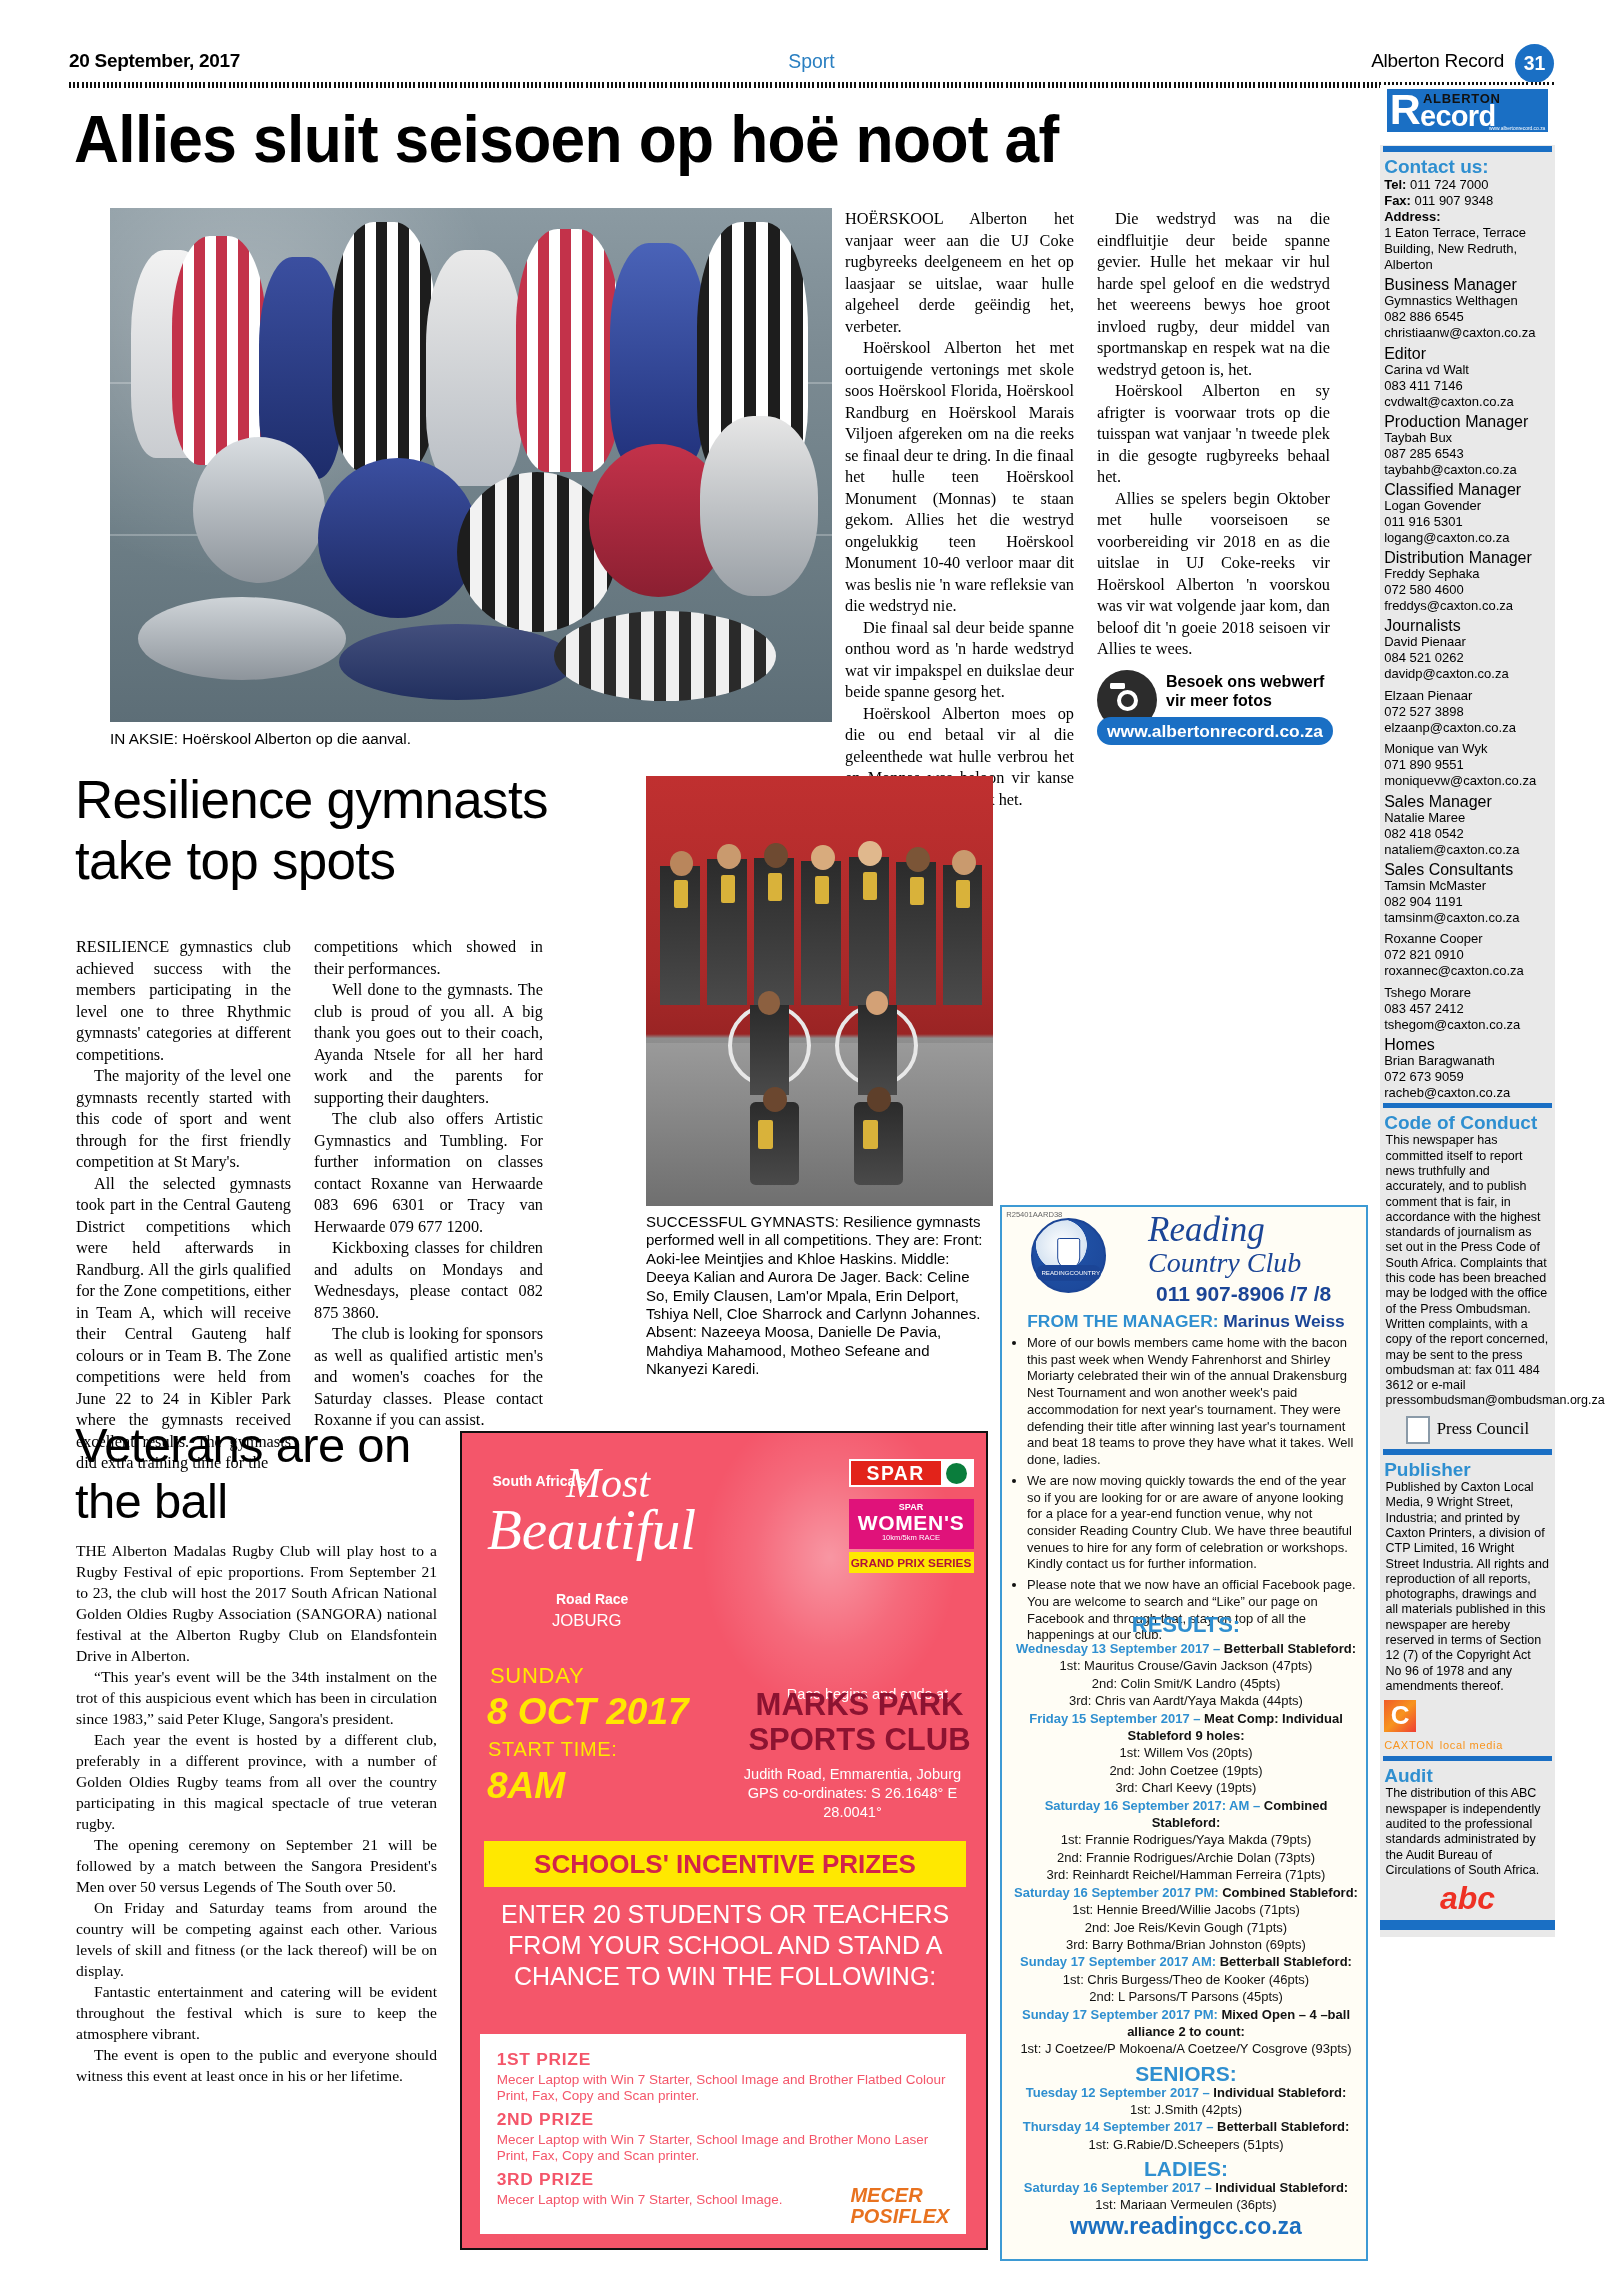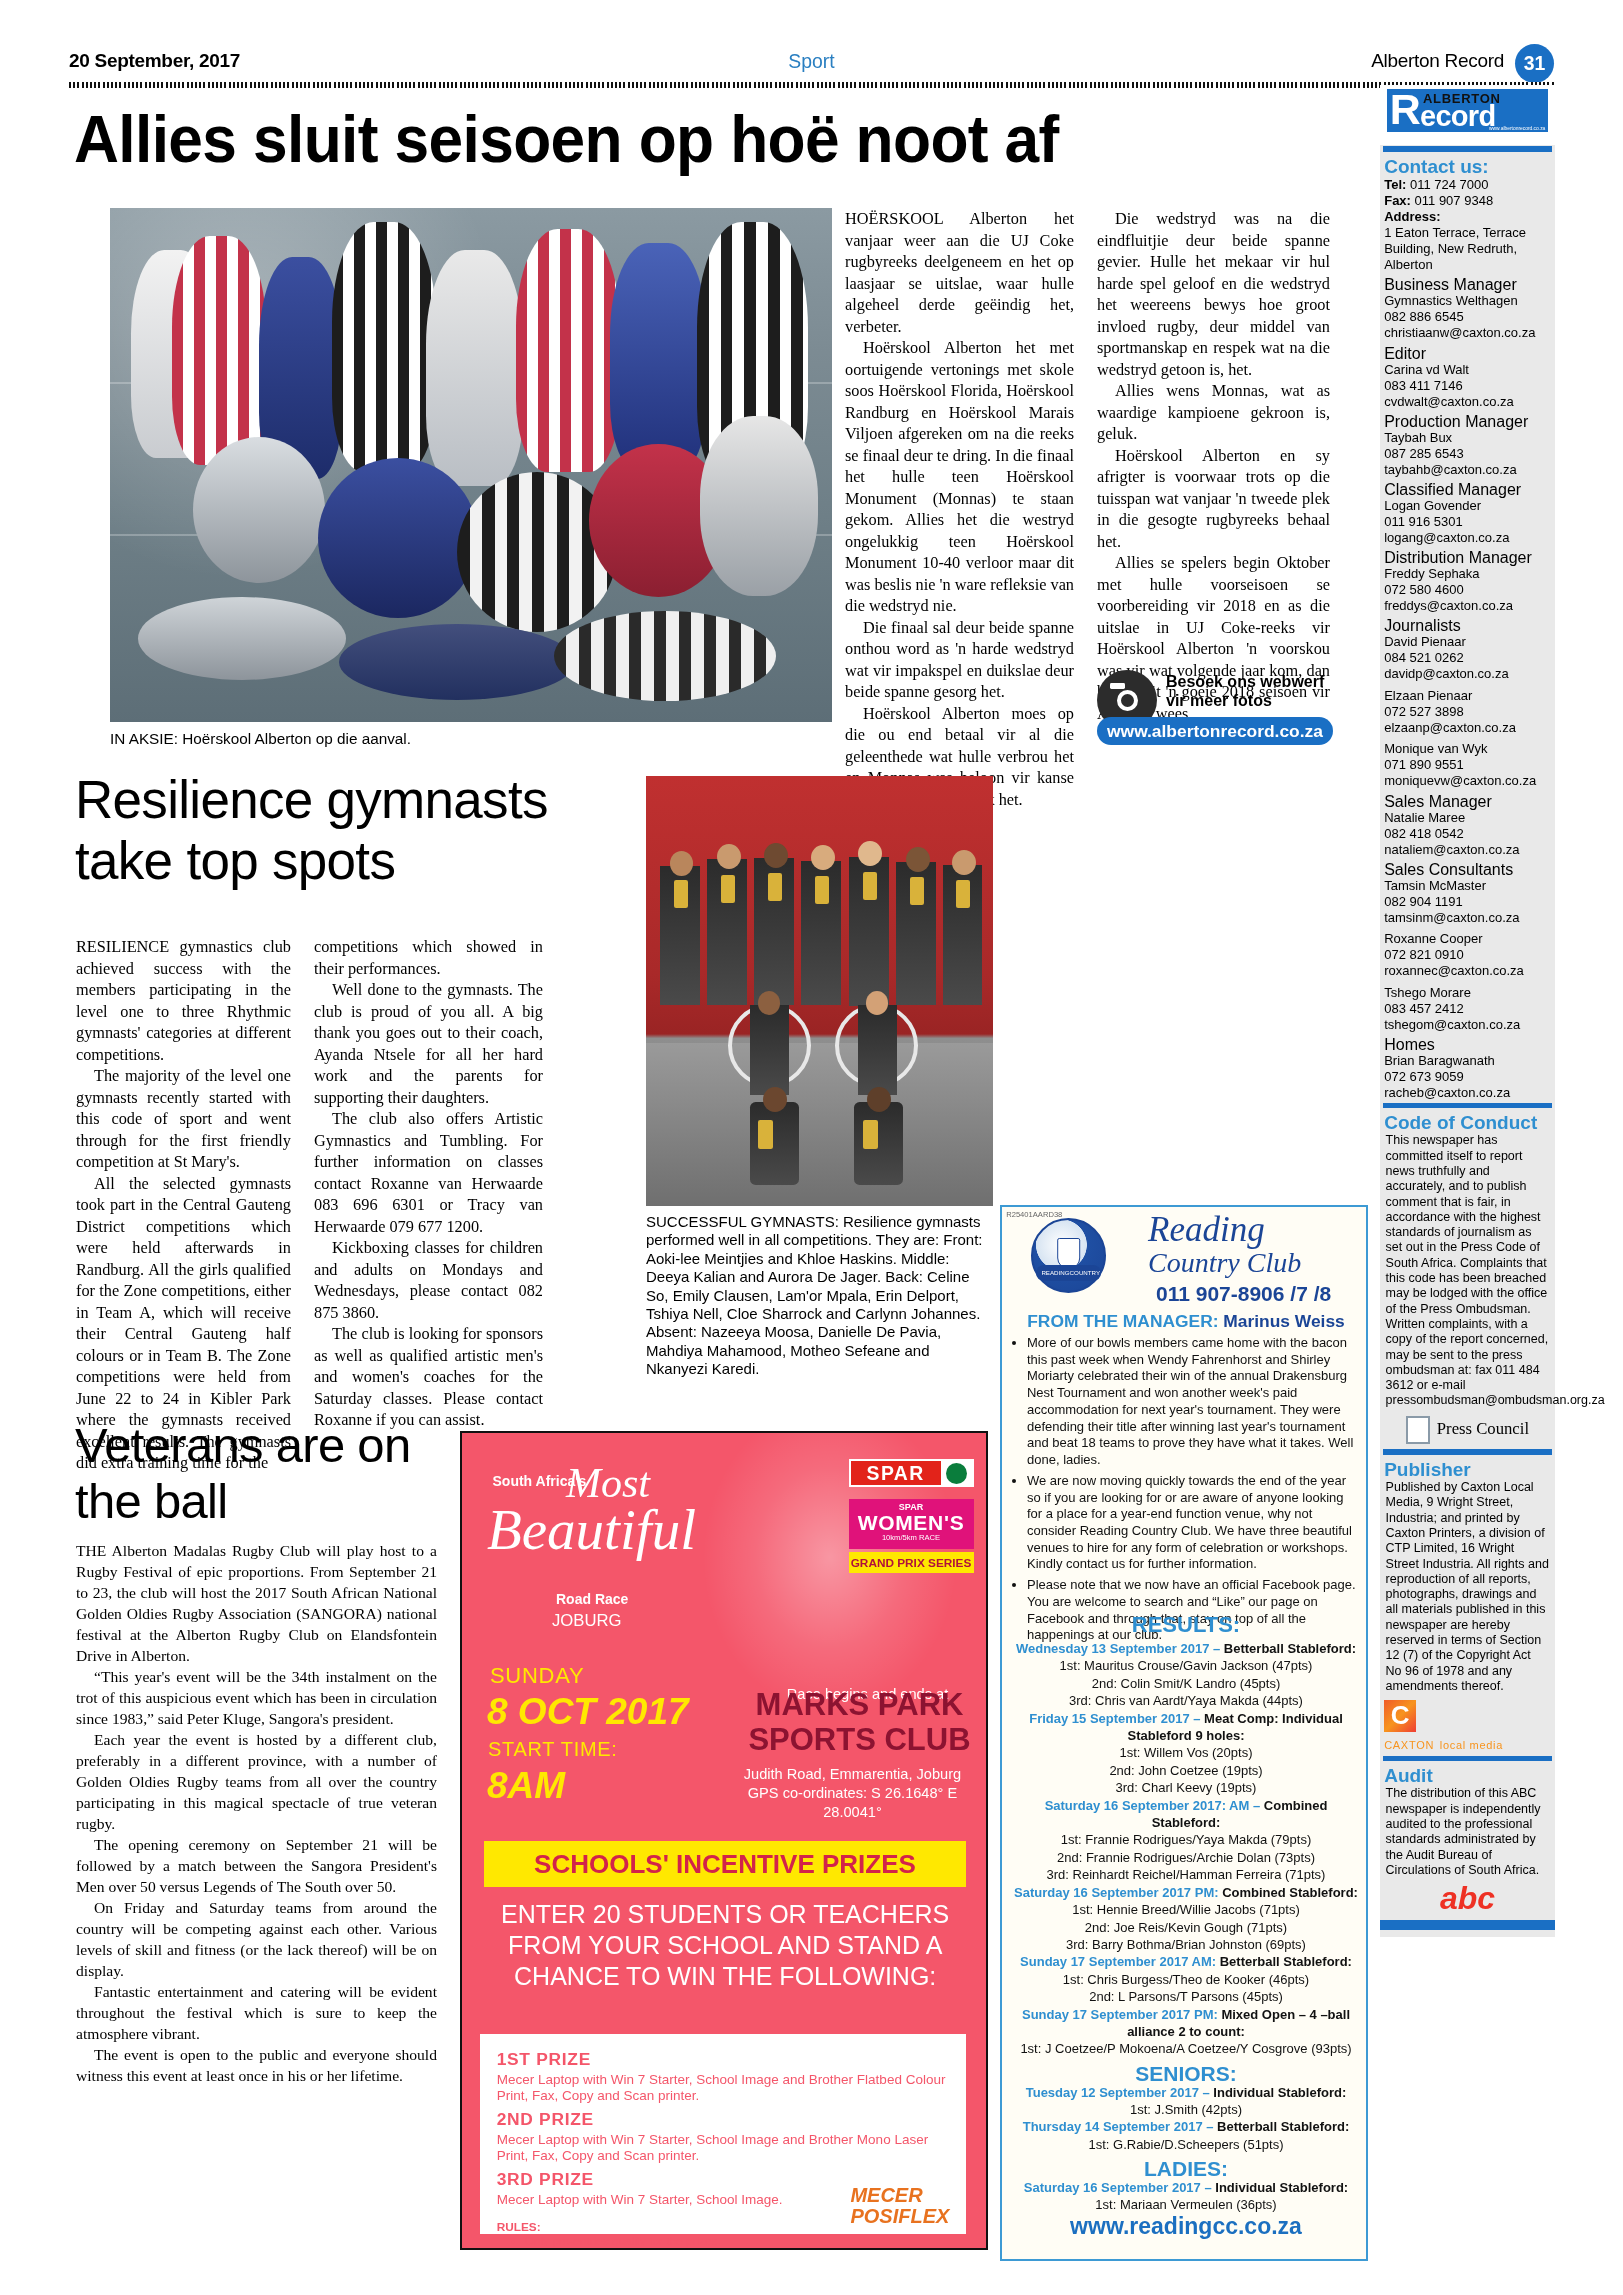--- a/index.html
+++ b/index.html
@@ -136,21 +136,21 @@
   .spar .judith { position:absolute; left:264px; top:332px; width:253px; text-align:center;
                   font-family:"Liberation Sans",sans-serif; font-size:14.6px; color:#fff; line-height:19px;}
   .spar .incent { position:absolute; left:22px; top:408px; width:482px; height:46px; background:#ffe800;
                   display:flex; align-items:center; justify-content:center;
                   font-family:"Liberation Sans",sans-serif; font-weight:700; font-size:26px; color:#d2234a;}
   .spar .enter { position:absolute; left:16.7px; top:466px; width:493px; text-align:center;
                   font-family:"Liberation Sans",sans-serif; font-size:25px; color:#fff; line-height:31px;}
   .spar .prizebox { position:absolute; left:18px; top:601px; width:486px; height:200px; background:#fff; padding:11px 16.7px;}
   .spar .pz-t { font-family:"Liberation Sans",sans-serif; font-weight:700; font-size:17.4px; color:#f4566a; letter-spacing:0.7px; margin-top:4.2px;}
   .spar .pz-d { font-family:"Liberation Sans",sans-serif; font-size:13.5px; color:#f4566a; line-height:16.7px; margin-top:1.4px;}
-  .spar .rules-t { font-family:"Liberation Sans",sans-serif; font-weight:700; font-size:11.8px; color:#f4566a; margin-top:12px;}
+  .spar .rules-t { font-family:"Liberation Sans",sans-serif; font-weight:700; font-size:11.8px; color:#f4566a; margin-top:25px;}
   .spar .rules li { font-family:"Liberation Sans",sans-serif; font-size:11.8px; color:#f4566a; line-height:15.3px; margin-left:28px;}
   .spar .mecer { position:absolute; right:16.7px; bottom:7px; font-family:"Liberation Sans",sans-serif;
                  font-weight:700; font-style:italic; font-size:23.6px; color:#1b4f9c; line-height:21px;}
   .spar .mecer span { display:block; color:#e8721f; font-size:20px;margin-left:32px;}
 
   
   .rcc { position:absolute; left:1000px; top:1205px; width:368px; height:1056px;
          border:2.1px solid #3d9ad4; background:#fffdf5; overflow:hidden; }
   .rcc .ref { position:absolute; left:4.2px; top:2.8px; font-family:"Liberation Sans",sans-serif; font-size:7.6px; color:#666;}
   .rcc .crest { position:absolute; left:29px; top:11px; width:75px; height:75px; border-radius:50%;
@@ -261,21 +261,20 @@
   <div class="cap-rugby">IN AKSIE: Hoërskool Alberton op die aanval.</div>
 
   <div class="col rugby-c1">
     <p class="first">HOËRSKOOL Alberton het vanjaar weer aan die UJ Coke rugbyreeks deelgeneem en het op laasjaar se uitslae, waar hulle algeheel derde geëindig het, verbeter.</p>
     <p>Hoërskool Alberton het met oortuigende vertonings met skole soos Hoërskool Florida, Hoërskool Randburg en  Hoërskool Marais Viljoen afgereken om na die reeks se finaal deur te dring. In die finaal het hulle teen Hoërskool Monument (Monnas) te staan gekom. Allies het die westryd ongelukkig teen Hoërskool Monument 10-40 verloor maar dit was beslis nie 'n ware refleksie van die wedstryd nie.</p>
     <p>Die finaal sal deur beide spanne onthou word as 'n harde wedstryd wat vir impakspel en duikslae deur beide spanne gesorg het.</p>
     <p>Hoërskool Alberton moes op die ou end betaal vir al die geleenthede wat hulle verbrou het en Monnas was beloon vir kanse wat hulle goed gebruik het.</p>
   </div>
   <div class="col rugby-c2">
     <p>Die wedstryd was na die eindfluitjie deur beide spanne gevier. Hulle het mekaar vir hul harde spel geloof en die wedstryd het weereens bewys hoe groot invloed rugby, deur middel van sportmanskap en respek wat na die wedstryd getoon is, het.</p>
-    <p>Allies wens Monnas, wat as waardige kampioene gekroon is, geluk.</p>
     <p>Hoërskool Alberton en sy afrigter is voorwaar trots op die tuisspan wat vanjaar 'n tweede plek in die gesogte rugbyreeks behaal het.</p>
     <p>Allies se spelers begin Oktober met hulle voorseisoen se voorbereiding vir 2018 en as die uitslae in UJ Coke-reeks vir Hoërskool Alberton 'n voorskou was vir wat volgende jaar kom, dan beloof dit 'n goeie 2018 seisoen vir Allies te wees.</p>
   </div>
 
   <div class="webwerf">
     <div class="camera">
       <div class="bump"></div>
         <div class="lens"></div>
     </div>
     <div class="txt">

